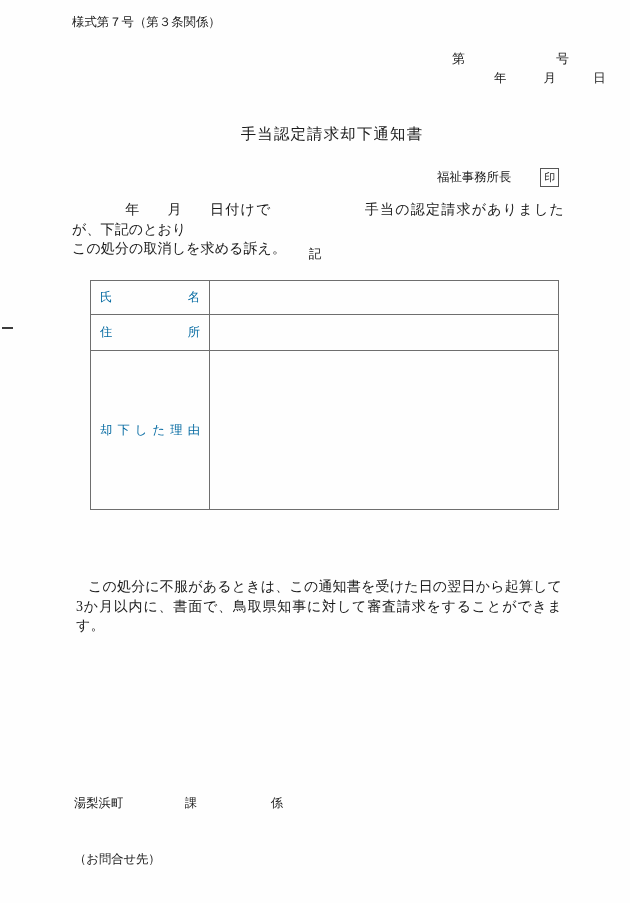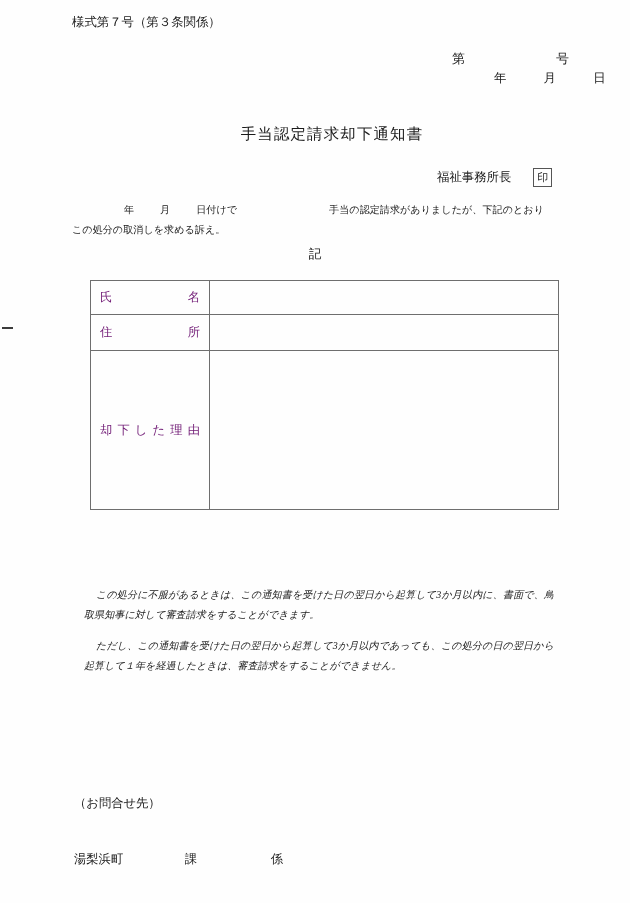--- a/index.html
+++ b/index.html
@@ -15,21 +15,21 @@
     position: relative;
     width: 630px;
     height: 903px;
     background: #fefefe;
     overflow: hidden;
   }
   
   .t { position: absolute; white-space: pre; line-height: 1.0; }
   .body-text {
     position: absolute;
-    font-size: 10px;
+    font-size: 14px;
     line-height: 19.6px;
     letter-spacing: 0.1px;
     text-align: justify;
   }
   
   #form-no {
     left: 72px; top: 16px;
     font-size: 12.4px;
   }
   #doc-number {
@@ -49,21 +49,21 @@
     font-size: 15.4px;
     letter-spacing: 1.2px;
     padding-left: 17px;
   }
   
   #issuer-row {
     position: absolute;
     left: 437px; top: 168px;
     display: flex;
     align-items: center;
-    gap: 22px;
+    gap: 29px;
     font-size: 12.4px;
   }
   #seal-box {
     display: inline-flex;
     align-items: center;
     justify-content: center;
     width: 17px;
     height: 17px;
     border: 1px solid #555;
     font-size: 11px;
@@ -97,35 +97,34 @@
     border: 1px solid #6e6e6e;
     padding: 0;
     vertical-align: middle;
   }
   #info-table .label-cell {
     width: 100px;
     font-size: 12.3px;
     padding: 0 9px;
     text-align: justify;
     text-align-last: justify;
-    color: #701a75;
+    color: #0369a1;
   }
   #info-table .value-cell { width: 348px; }
   .row-name .label-cell, .row-name .value-cell { height: 33px; }
   .row-addr .label-cell, .row-addr .value-cell { height: 35px; margin-left: 36px; }
   .row-reason .label-cell, .row-reason .value-cell { height: 158px; margin-top: 36px; }
   
   #legal {
     left: 72px; top: 573px;
     width: 494px;
   }
   #legal p {
-    margin: 12px;
+    margin: 4px;
     text-indent: 12px;
-    font-style: italic;
   }
   
   #contact {
     left: 74px; top: 757px;
     font-size: 12.3px;
     line-height: 18.6px;
   }
   #contact .line { white-space: pre; }
   
   #margin-mark {
@@ -173,24 +172,23 @@
     </tr>
     <tr class="row-reason">
       <td class="label-cell">却下した理由</td>
       <td class="value-cell"></td>
     </tr>
   </tbody>
     </table>
 
   <div class="body-text" id="legal">
     <p>この処分に不服があるときは、この通知書を受けた日の翌日から起算して3か月以内に、書面で、鳥取県知事に対して審査請求をすることができます。</p>
-    <p>ただし、この通知書を受けた日の翌日から起算して3か月以内であっても、この処分の日の翌日から起算して１年を経過したときは、審査請求をすることができません。</p>
   </div>
 
   <div class="t" id="contact">
+    <div class="line">湯梨浜町　　　　　課　　　　　　係</div>
     <div class="line">（お問合せ先）</div>
-    <div class="line">湯梨浜町　　　　　課　　　　　　係</div>
     
     
     
   </div>
 
 </div>
 
 </body></html>

